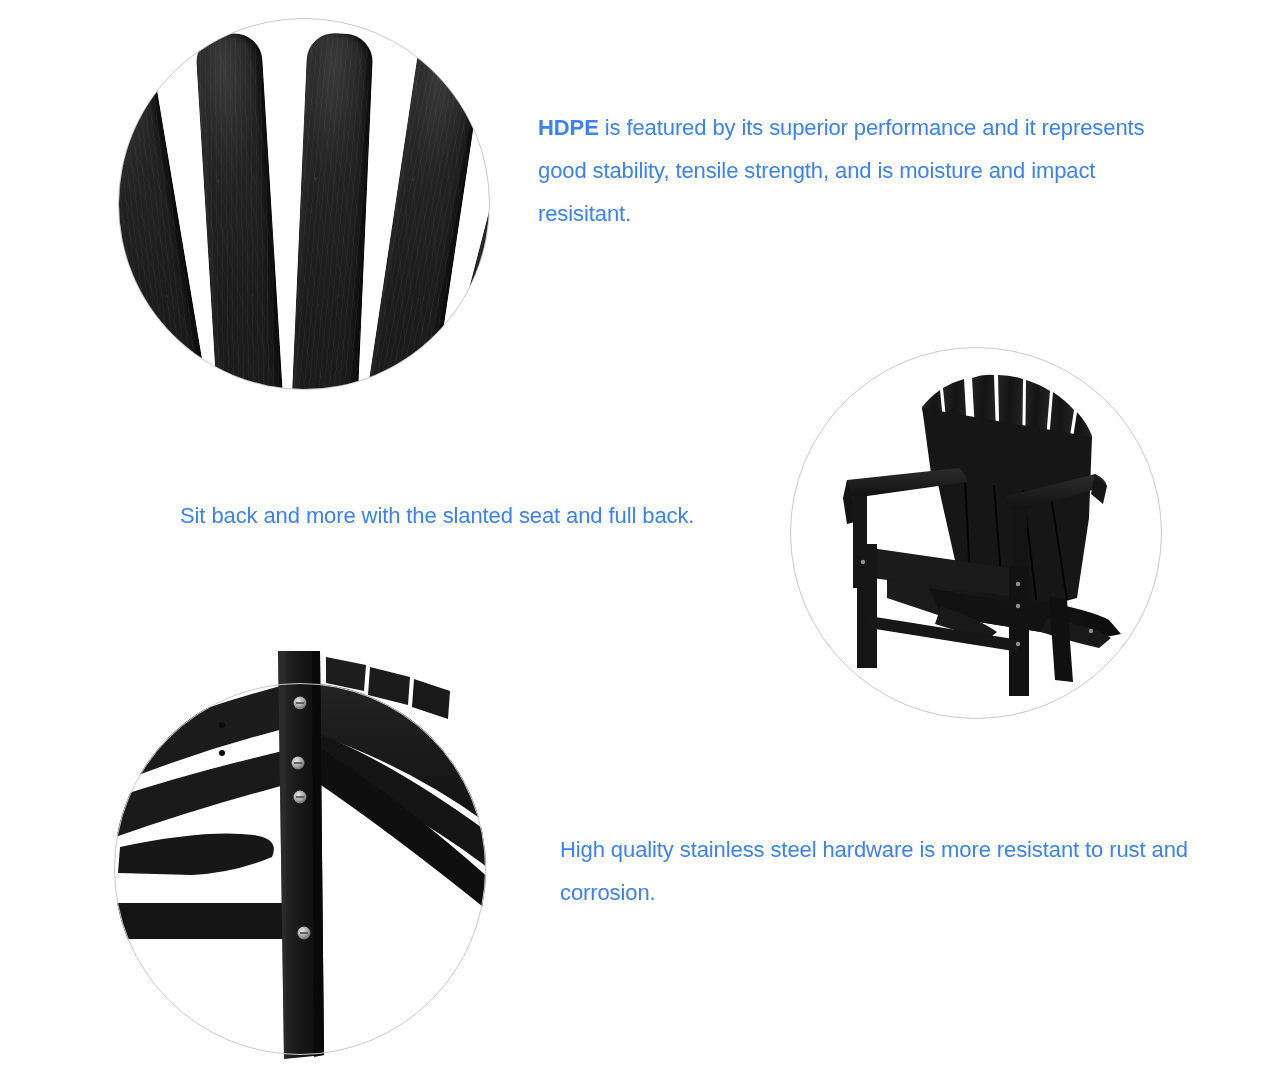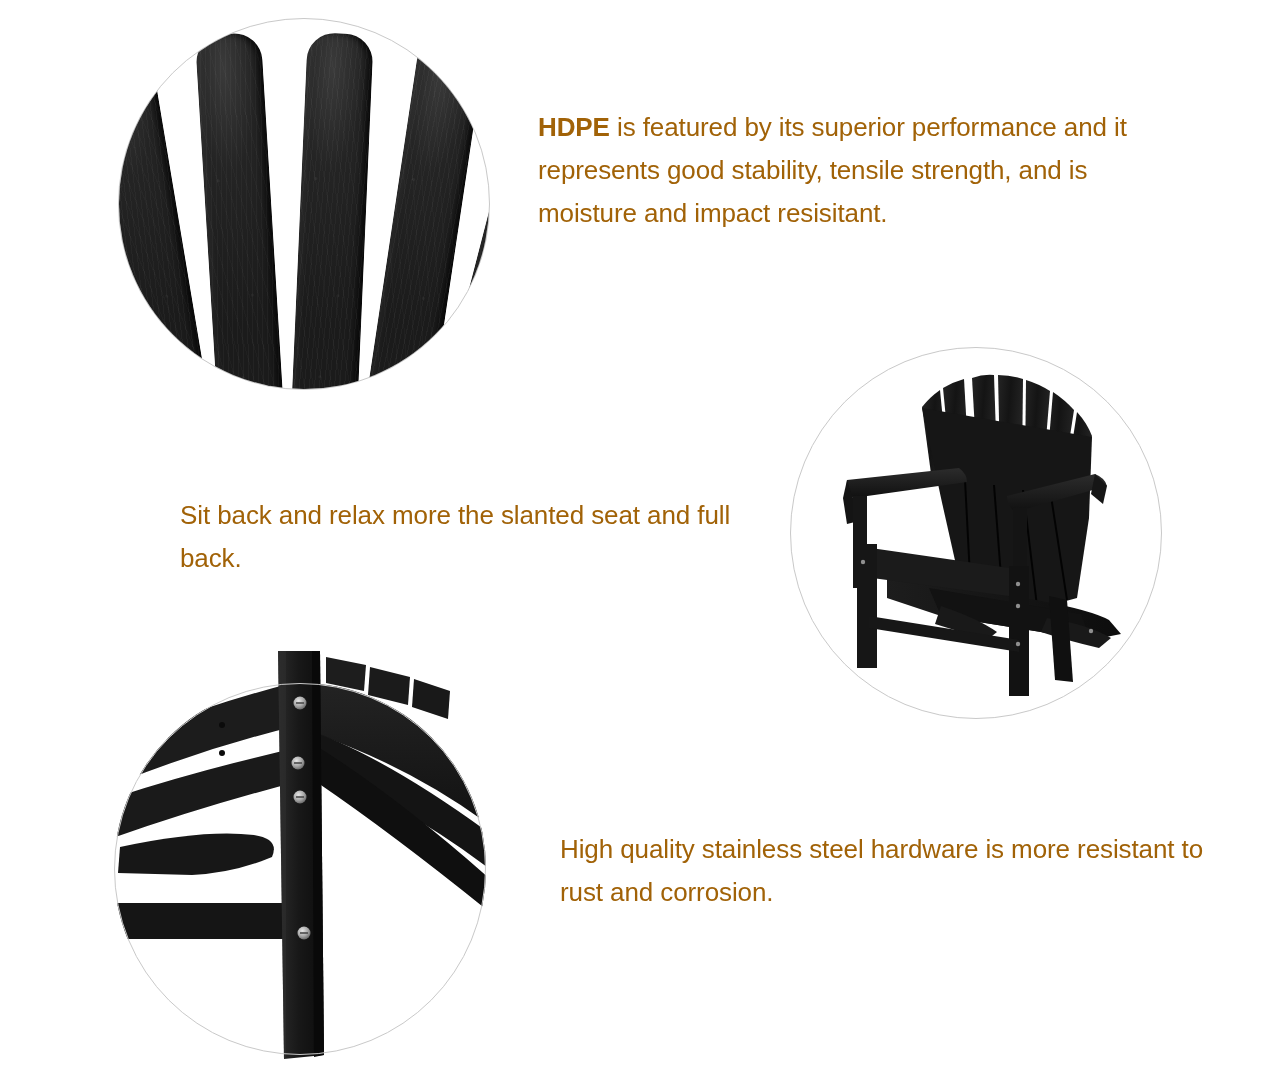--- a/index.html
+++ b/index.html
@@ -70,22 +70,22 @@
   #circle-hardware{ left:114px; top:683px; width:372px; height:372px; }
   #hw-ring{
     position:absolute; inset:0; border-radius:50%;
     border:1px solid #c9c9c9; pointer-events:none; z-index:3;
   }
   #hw-svg{ position:absolute; left:-10px; top:-32px; width:404px; height:420px; z-index:2; }
 
   
   .copy{
     position:absolute;
-    color:#a16207;
-    font-size:26px;
+    color:#3b82f6;
+    font-size:22px;
     line-height:43px;
     letter-spacing:-0.1px;
     font-weight:400;
   }
   .copy b{ font-weight:700; }
   #copy-hdpe{ left:538px; top:106px; width:610px; }
   #copy-relax{ left:180px; top:494px; width:580px; }
   #copy-hardware{ left:536px; top:828px; width:650px;margin-left:24px; }
 </style>
 </head>
@@ -250,17 +250,17 @@
         </g>
         <circle cx="118" cy="74" r="3" fill="#0b0b0b"></circle>
         <circle cx="118" cy="102" r="3" fill="#0b0b0b"></circle>
       </g>
     </svg>
     <div id="hw-ring"></div>
   </div>
 
   <p class="copy" id="copy-hdpe"><b>HDPE</b><span> is featured by its superior performance and it represents good stability, tensile strength, and is moisture and impact resisitant.</span></p>
 
-  <p class="copy" id="copy-relax">Sit back and relax more the slanted seat and full back.</p>
+  <p class="copy" id="copy-relax">Sit back and more with the slanted seat and full back.</p>
 
   <p class="copy" id="copy-hardware">High quality stainless steel hardware is more resistant to rust and corrosion.</p>
 
 </div>
 
 </body></html>

